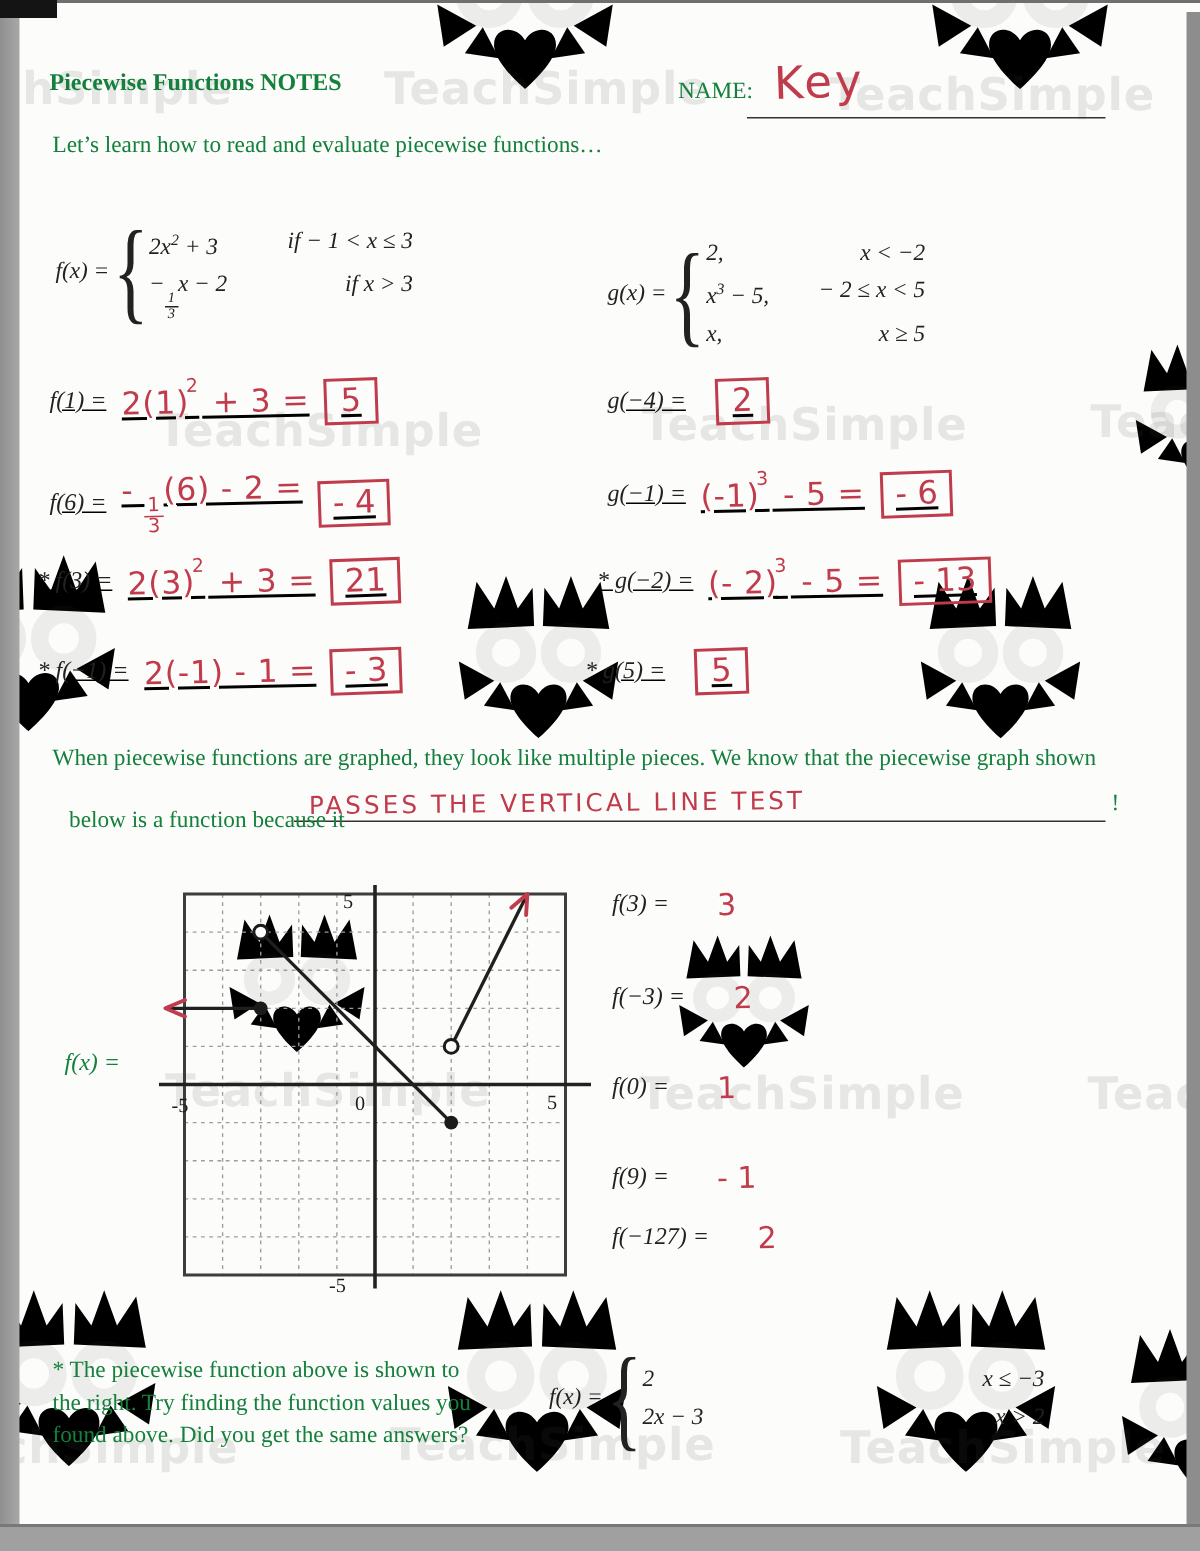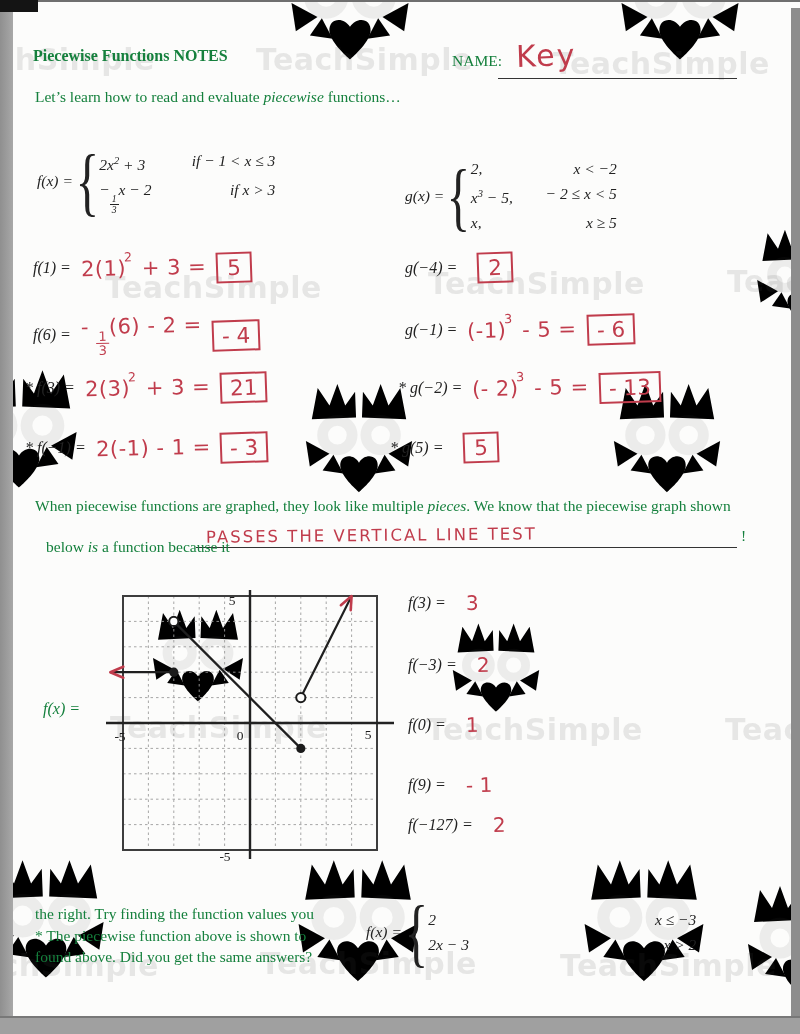--- a/index.html
+++ b/index.html
@@ -14,51 +14,51 @@
   #edge-right{left:791px;top:8px;width:9px;height:1008px;background:#8d8d8d;}
   #edge-bottom{left:0;top:1016px;width:800px;height:18px;background:#a0a0a0;border-top:2px solid #787878;}
   
   .wm-text{position:absolute;z-index:0;font-family:"DejaVu Sans", sans-serif;font-weight:bold;
            font-size:30px;color:rgba(70,70,70,0.12);letter-spacing:0.5px;white-space:nowrap;}
   .owl{position:absolute;z-index:0;color:rgba(70,70,70,0.085);}
   
   .printed{color:#15803d;z-index:2;}
   #title{left:33px;top:47px;font-weight:bold;font-size:16px;}
   #intro{left:35px;top:88px;font-size:15.5px;}
-  .it{font-style:italic;}
+  .it{}
   #name-block{left:452px;top:52px;font-size:15.5px;}
   #name-line{left:498px;top:78px;width:239px;border-bottom:1.5px solid #333;z-index:2;}
   
   .pwdef{position:absolute;display:flex;align-items:center;z-index:2;color:#222;font-style:italic;font-size:15.5px;}
   .deflabel{margin-right:4px;}
   .brace{font-style:normal;font-size:76px;font-weight:300;line-height:70px;transform:scaleX(0.65);display:inline-block;margin:0 -6px 0 -8px;}
   .defrows{display:flex;flex-direction:column;}
   .defrow{display:flex;justify-content:space-between;line-height:25px;gap:14px;}
   .pw sup, .defrow sup{font-size:68%;}
   
   .hw{font-family:"DejaVu Sans", sans-serif;color:#c03c4c;z-index:3;}
   .work{font-size:21px;letter-spacing:0.5px;transform:rotate(-1.2deg);display:inline-block;}
   .work sup{font-size:60%;position:relative;top:-0.5em;left:-2px;}
   .ansbox{display:inline-block;border:2px solid #c03c4c;padding:1px 8px;min-width:16px;text-align:center;
           font-size:21.5px;transform:rotate(-2deg);}
   .frac{display:inline-flex;flex-direction:column;vertical-align:-7px;line-height:1;font-size:62%;text-align:center;}
   .frac>span:first-child{border-bottom:1.5px solid currentColor;padding:0 2px;}
   
-  .evalrow{position:absolute;display:flex;align-items:center;gap:10px;z-index:2;}
+  .evalrow{position:absolute;display:flex;align-items:center;gap:10px;z-index:2;text-decoration:underline;}
   .elabel{font-style:italic;font-size:16px;color:#222;white-space:nowrap;}
   
   #para1{left:35px;top:497px;font-size:15.5px;width:750px;}
   #para2{left:35px;top:527px;font-size:15.5px;}
   #blank-line{left:196px;top:524px;width:541px;border-bottom:1.4px solid #333;height:23px;z-index:1;}
   #blank-answer{left:206px;top:526px;font-size:16.5px;letter-spacing:2px;transform:rotate(-0.6deg);white-space:nowrap;}
   #bang{left:741px;top:527px;font-size:15.5px;}
   
   #graph-wrap{left:100px;top:580px;width:300px;height:300px;z-index:2;}
   #fx-label{left:43px;top:700px;font-style:italic;font-size:16px;}
-  .ganswer{position:absolute;display:flex;align-items:center;gap:20px;z-index:2;}
+  .ganswer{position:absolute;display:flex;align-items:center;gap:32px;z-index:2;}
   .gval{font-family:"DejaVu Sans", sans-serif;color:#c03c4c;font-size:20px;transform:rotate(-1deg);}
   
   #footnote{left:35px;top:903px;font-size:15.5px;line-height:21.5px;width:330px;}
 </style>
 </head>
 <body>
 
 <svg width="0" height="0" style="position:absolute" aria-hidden="true">
   <symbol id="owl-shape" viewBox="0 0 120 120">
     <path d="M12 38 L18 6 L30 24 L38 2 L46 24 L56 10 L57 36 Z"></path>
@@ -277,22 +277,22 @@
 <div class="ganswer" style="left:408px;top:773px">
   <span class="elabel">f(9) =</span>
   <span class="gval">- 1</span>
 </div>
 <div class="ganswer" style="left:408px;top:813px">
   <span class="elabel">f(−127) =</span>
   <span class="gval">2</span>
 </div>
 
 <div class="abs printed" id="footnote">
+  <div>* The piecewise function above is shown to</div>
   <div>the right. Try finding the function values you</div>
-  <div>* The piecewise function above is shown to</div>
   <div>found above. Did you get the same answers?</div>
 </div>
 <div class="pwdef pw" style="left:366px;top:897px;">
   <span class="deflabel">f(x) =</span>
   <span class="brace">{</span>
   <div class="defrows" style="width:268px">
     <div class="defrow">
         <span>2</span>
         <span>x ≤ −3</span>
       </div>

